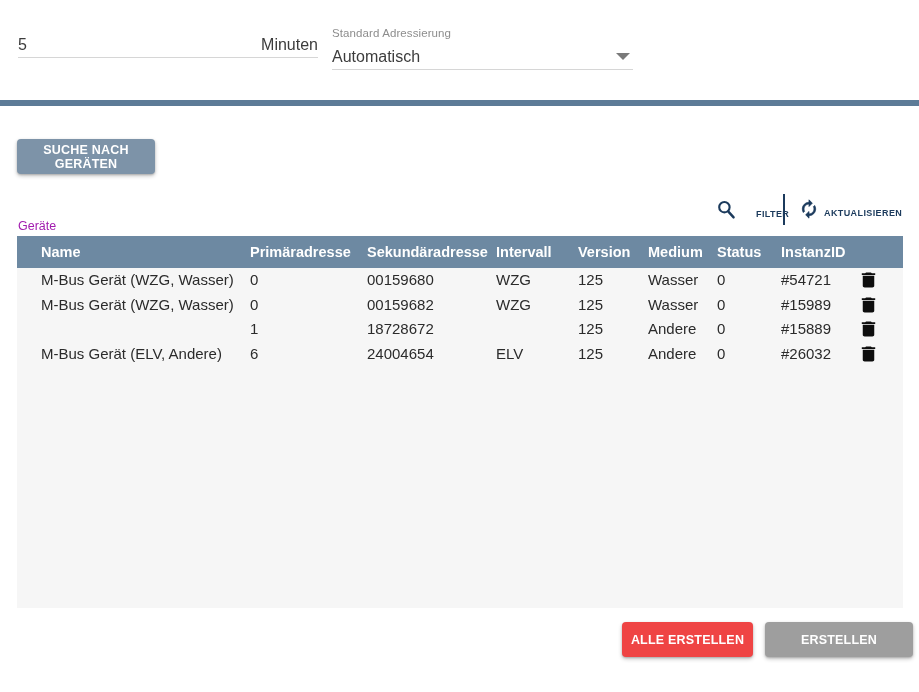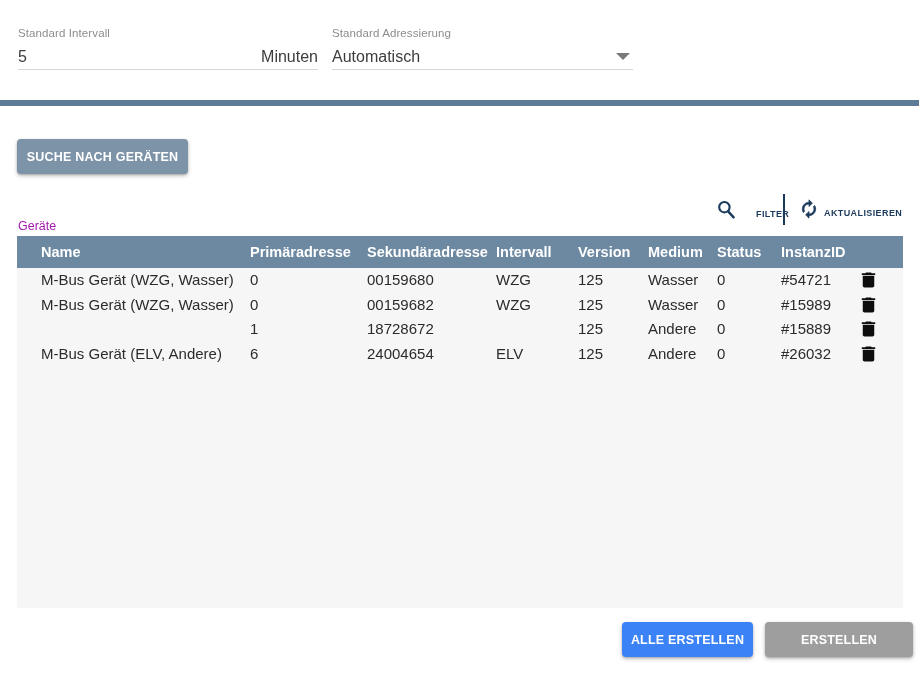--- a/index.html
+++ b/index.html
@@ -23,22 +23,22 @@
   
   .divider-bar { position: absolute; left: 0; top: 100px; width: 919px; height: 5.5px;
                  background: #5d7b97; }
 
   
   .btn { position: absolute; display: flex; align-items: center; justify-content: center;
          color: #ffffff; font-weight: bold; font-size: 12.5px; letter-spacing: 0.2px;
          border: none; border-radius: 4px; cursor: pointer;
          box-shadow: 0 2px 4px rgba(0,0,0,0.22), 0 1px 2px rgba(0,0,0,0.18);
          font-family: "Liberation Sans", sans-serif; }
-  .btn-search { left: 17px; top: 139px; width: 171px; height: 35px; background: #7d93a8; }
-  .btn-create-all { left: 622px; top: 622px; width: 131px; height: 35px; background: #3b82f6; }
+  .btn-search { left: 17px; top: 139px; width: 138px; height: 35px; background: #7d93a8; }
+  .btn-create-all { left: 622px; top: 622px; width: 131px; height: 35px; background: #ef4444; }
   .btn-create { left: 765px; top: 622px; width: 148px; height: 35px; background: #9e9e9e; }
 
   
   .table-caption { position: absolute; left: 18px; top: 219px; font-size: 12.5px; color: #a21caf; }
 
   .tool-link { position: absolute; display: flex; align-items: flex-end; cursor: pointer; }
   .tool-filter { left: 717px; top: 200px; }
   .tool-refresh { left: 799px; top: 199px; }
   .tool-label { font-size: 9px; font-weight: bold; letter-spacing: 0.4px; color: #1b3a5c;
                 padding-bottom: 1px; }
@@ -66,21 +66,20 @@
   .col-status       { left: 700px; }
   .col-instance     { left: 764px; }
   .col-delete       { left: 839px; width: 24px; display: flex; align-items: center;
                       justify-content: center; cursor: pointer; }
   .trash-icon { width: 23px; height: 20px; display: block; }
 </style>
 </head>
 <body>
 
 <div class="field field-interval">
-  <div class="field-label">Standard Intervall</div>
   <div class="field-value-row">
     <span class="field-value">5</span>
     <span class="field-unit">Minuten</span>
   </div>
 </div>
 
 <div class="field field-addressing">
   <div class="field-label">Standard Adressierung</div>
   <div class="field-value-row">
     <span class="field-value">Automatisch</span>

